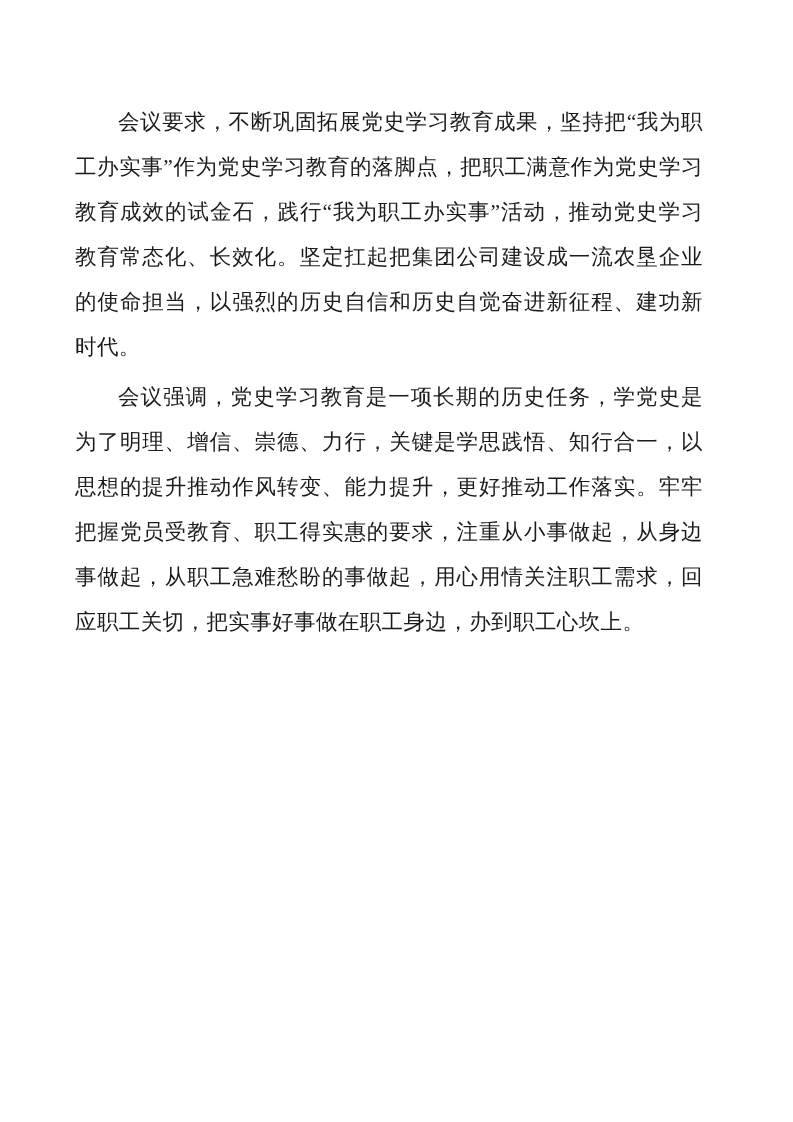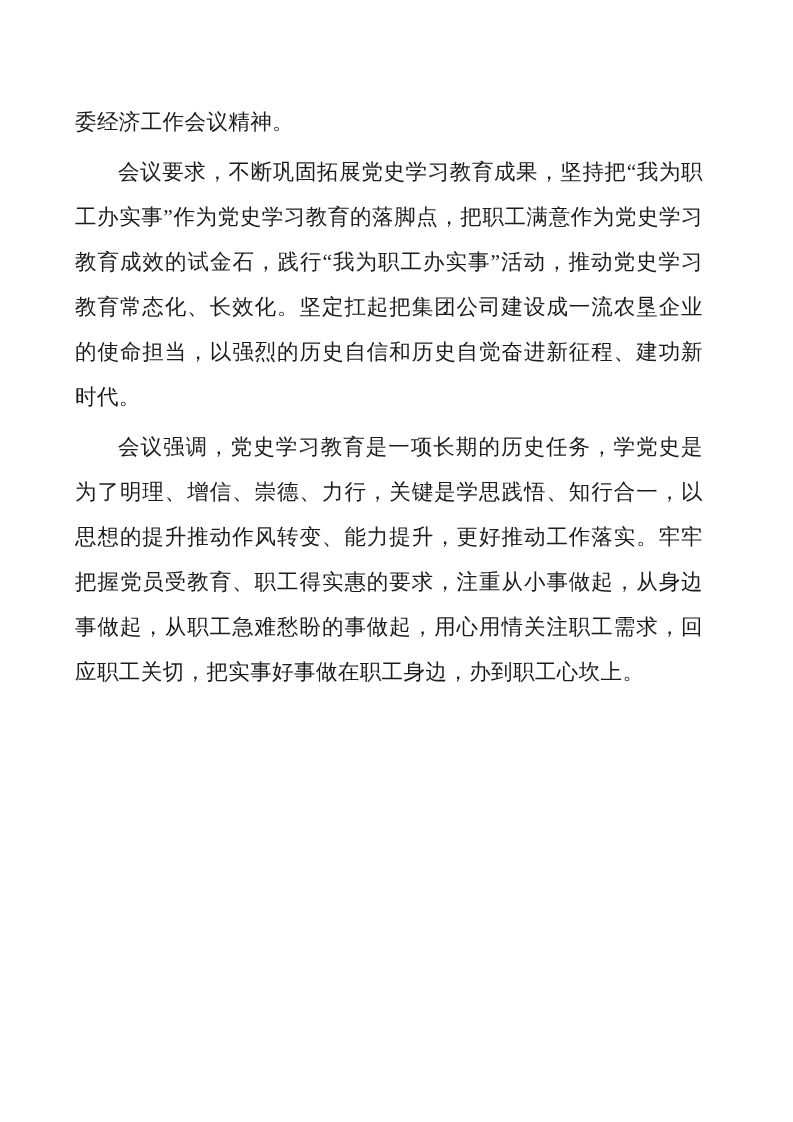--- a/index.html
+++ b/index.html
@@ -41,17 +41,16 @@
   }
   .para.first {
     text-indent: 0;
   }
 </style>
 </head>
 <body>
 
 <div class="page">
   <div class="content">
-    <p class="para first">委经济工作会议精神。</p>
     <p class="para indent">会议要求，不断巩固拓展党史学习教育成果，坚持把“我为职工办实事”作为党史学习教育的落脚点，把职工满意作为党史学习教育成效的试金石，践行“我为职工办实事”活动，推动党史学习教育常态化、长效化。坚定扛起把集团公司建设成一流农垦企业的使命担当，以强烈的历史自信和历史自觉奋进新征程、建功新时代。</p>
     <p class="para indent">会议强调，党史学习教育是一项长期的历史任务，学党史是为了明理、增信、崇德、力行，关键是学思践悟、知行合一，以思想的提升推动作风转变、能力提升，更好推动工作落实。牢牢把握党员受教育、职工得实惠的要求，注重从小事做起，从身边事做起，从职工急难愁盼的事做起，用心用情关注职工需求，回应职工关切，把实事好事做在职工身边，办到职工心坎上。</p>
   </div>
 </div>
 
 </body></html>

